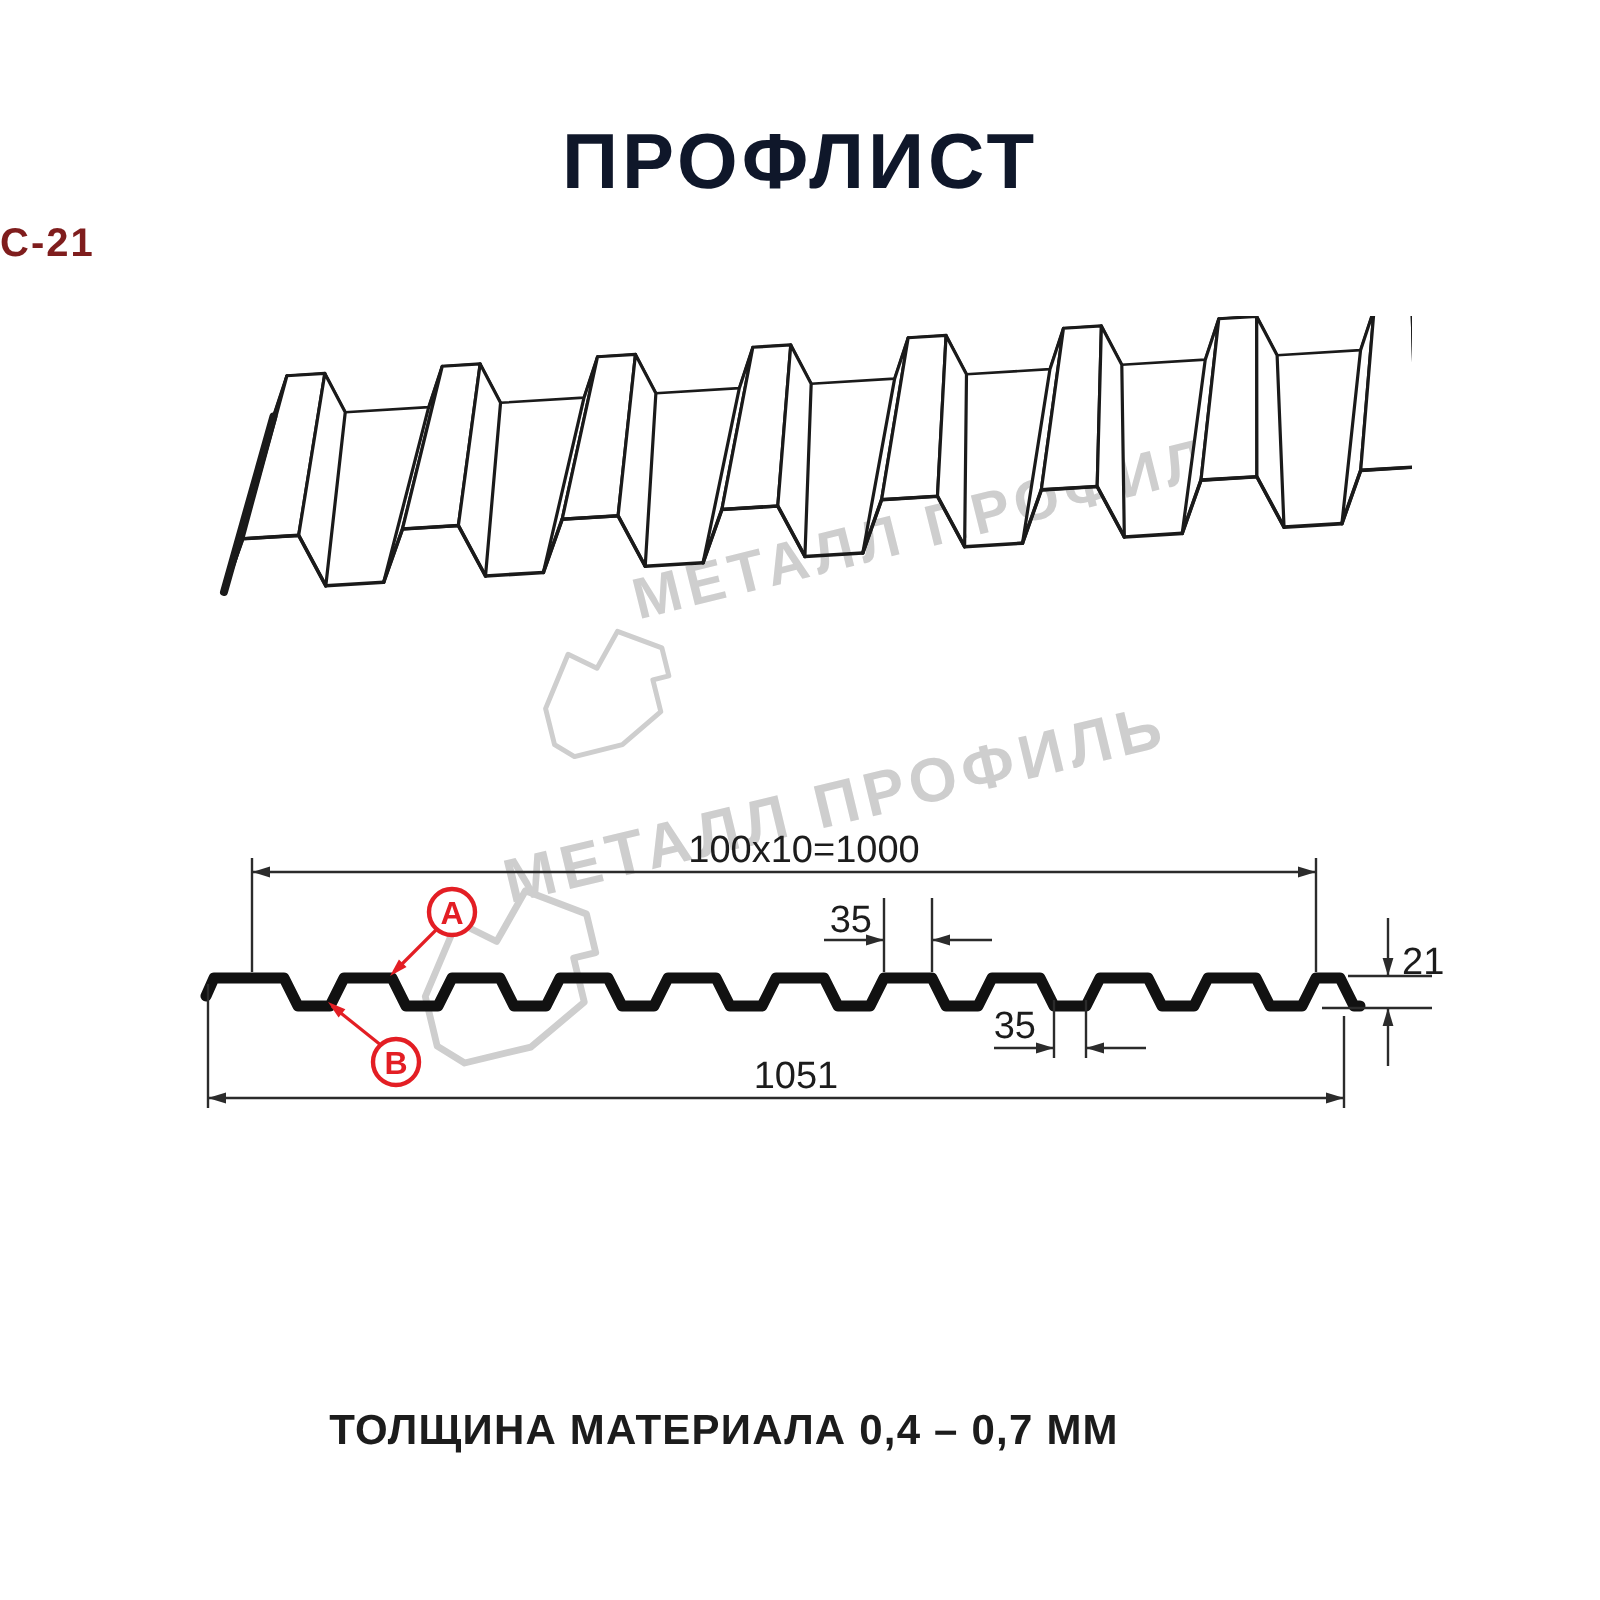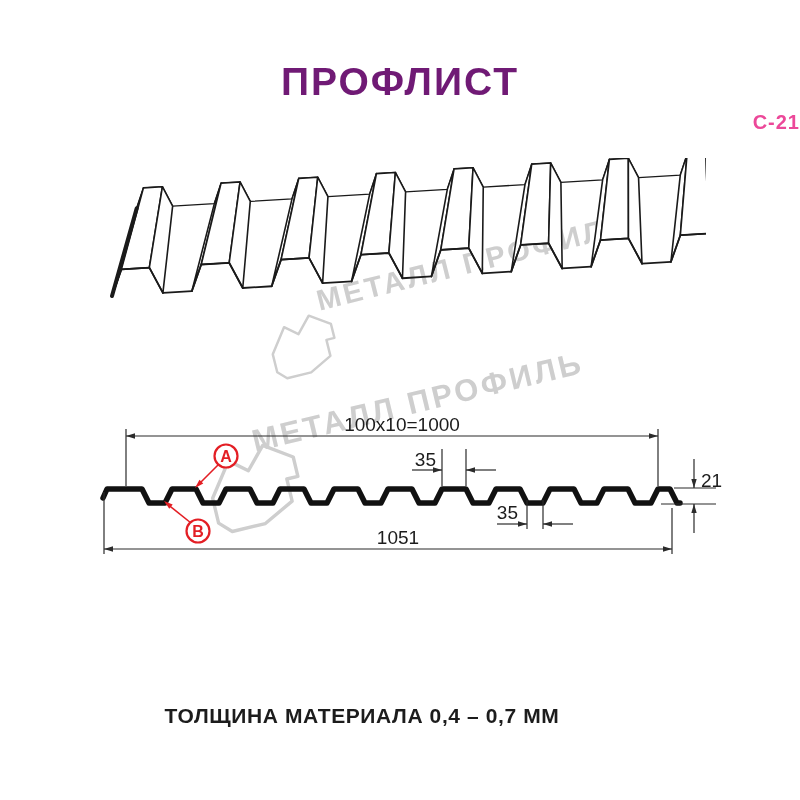--- a/index.html
+++ b/index.html
@@ -2,25 +2,25 @@
 <html style="--line: #1a1a1a; --accent-red: #e31e24; --watermark: #cecece;"><head>
 <meta charset="utf-8">
 <style>
   html,body{margin:0;padding:0;}
   body{
     width:800px;height:800px;position:relative;background:#ffffff;overflow:hidden;
     font-family:"Liberation Sans", sans-serif;
   }
   .title{
     position:absolute;left:0;top:60px;width:800px;text-align:center;
-    font-size:39px;font-weight:800;letter-spacing:2px;color:#701a75;
+    font-size:39px;font-weight:800;letter-spacing:2px;color:#0f172a;
   }
   .subtitle{
-    position:absolute;left:0;top:111px;width:800px;text-align:right;
-    font-size:20px;font-weight:700;letter-spacing:1px;color:#ec4899;
+    position:absolute;left:0;top:111px;width:800px;text-align:left;
+    font-size:20px;font-weight:700;letter-spacing:1px;color:#7f1d1d;
   }
   .footer-note{
     position:absolute;left:0;top:704px;width:724px;text-align:center;
     font-size:21px;font-weight:600;letter-spacing:0.6px;color:#1c1c1c;
   }
   .watermark{
     position:absolute;z-index:1;color:var(--watermark,#cecece);
     transform-origin:left top;white-space:nowrap;
   }
   .watermark .wm-text{

